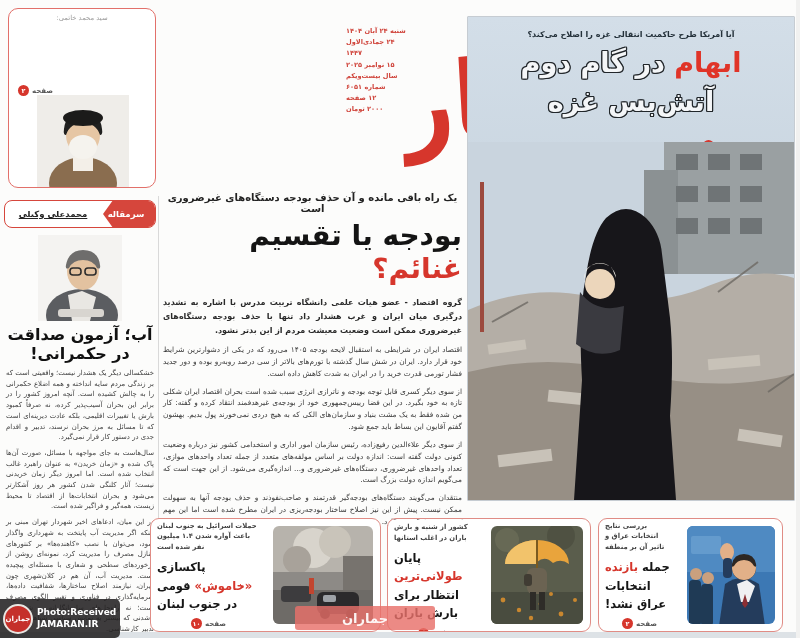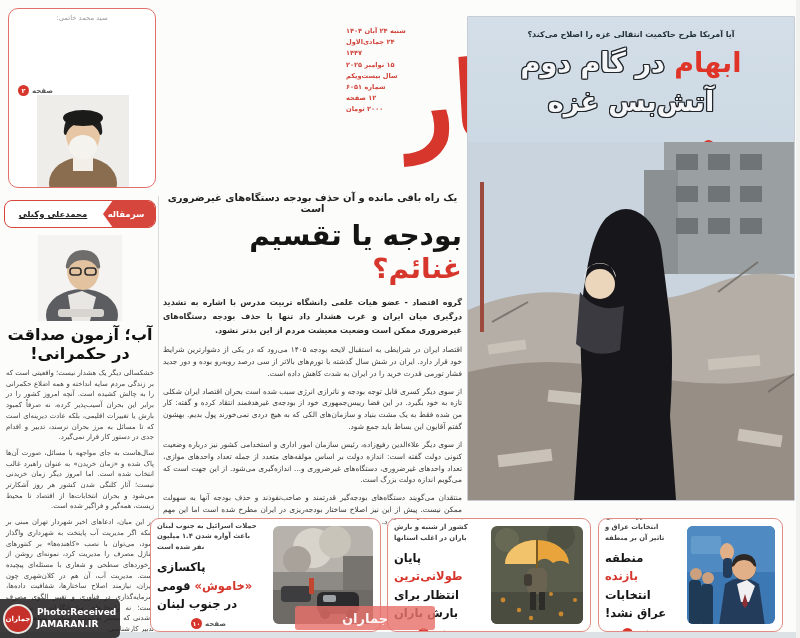--- a/index.html
+++ b/index.html
@@ -296,21 +296,21 @@
       <path d="M58 68 l3 10 l-3 4 l-3 -4z" fill="#8c2f33"></path>
       <circle cx="57" cy="42" r="12" fill="#e3b astero"></circle>
       <circle cx="57" cy="42" r="12" fill="#e2b088"></circle>
       <path d="M45 38 q2-10 12-10 q10 0 12 10 q1 4-2 2 q-3-6-10-6 q-7 0-10 6 q-3 2-2-2z" fill="#2d2723"></path>
       <ellipse cx="40" cy="26" rx="7" ry="9" fill="#e2b088"></ellipse>
       <rect x="36" y="32" width="9" height="20" rx="4" fill="#243c5c"></rect>
     </svg>
   </div>
   <div class="txt">
     <div class="k">بررسی نتایج انتخابات عراق و تاثیر آن بر منطقه</div>
-    <div class="h"><span>منطقه </span><span class="red">بازنده</span><span> انتخابات عراق نشد!</span></div>
+    <div class="h"><span>جمله </span><span class="red">بازنده</span><span> انتخابات عراق نشد!</span></div>
     <div class="badge">
       <span class="lbl">صفحه</span>
       <span class="num">۲</span>
     </div>
   </div>
 </div>
 
 <div class="abs credit">
   <div class="logo-c">جماران</div>
   <div>

